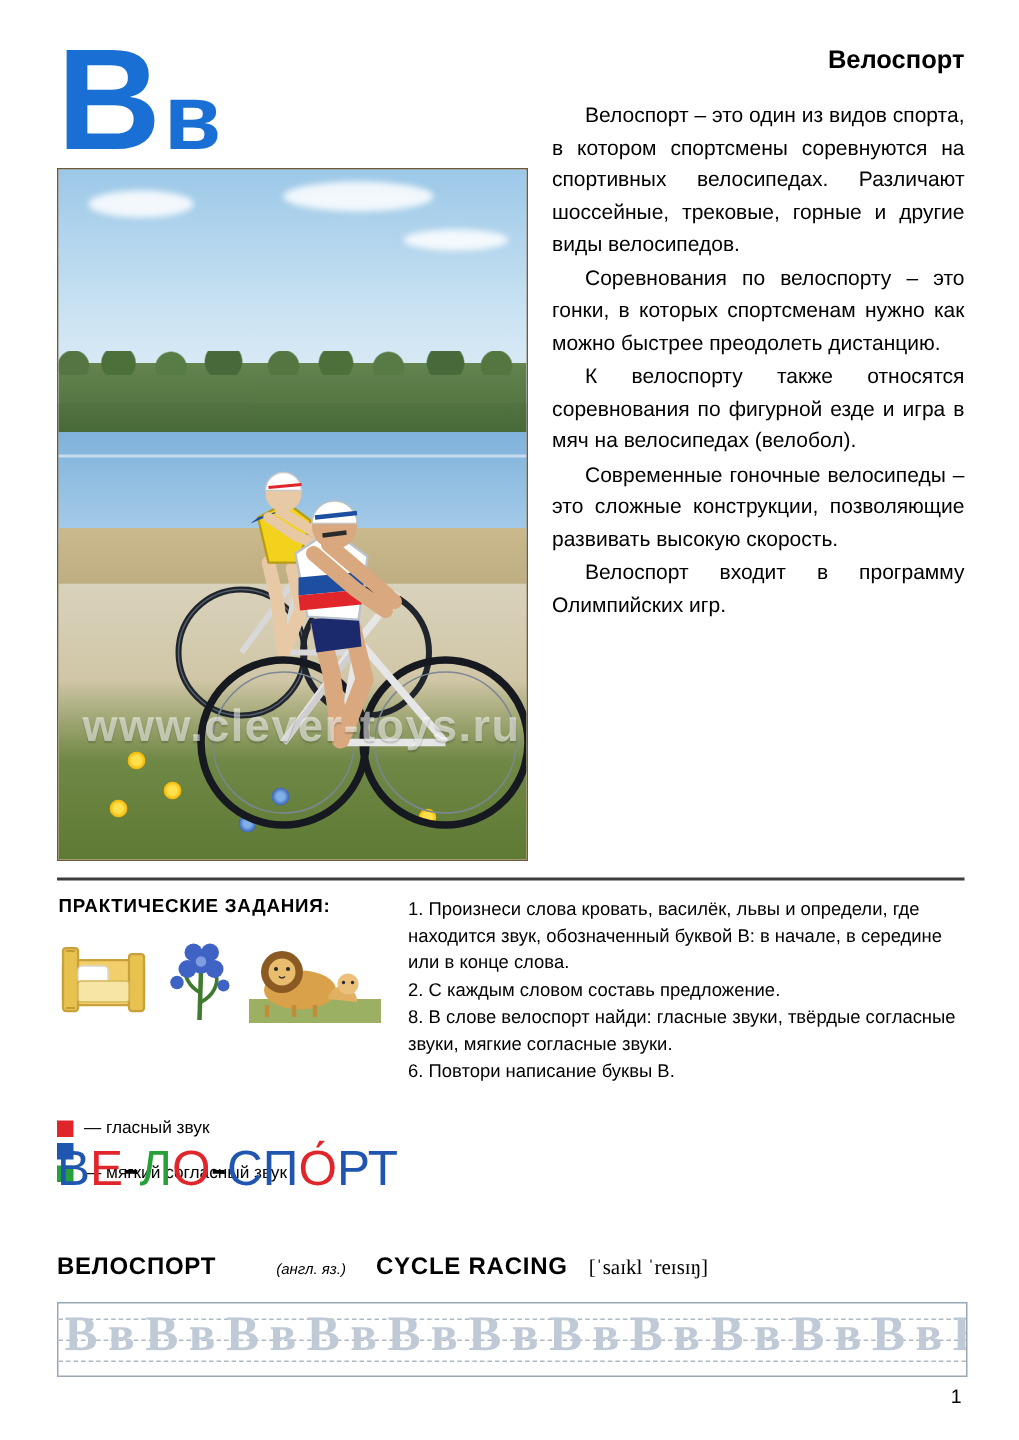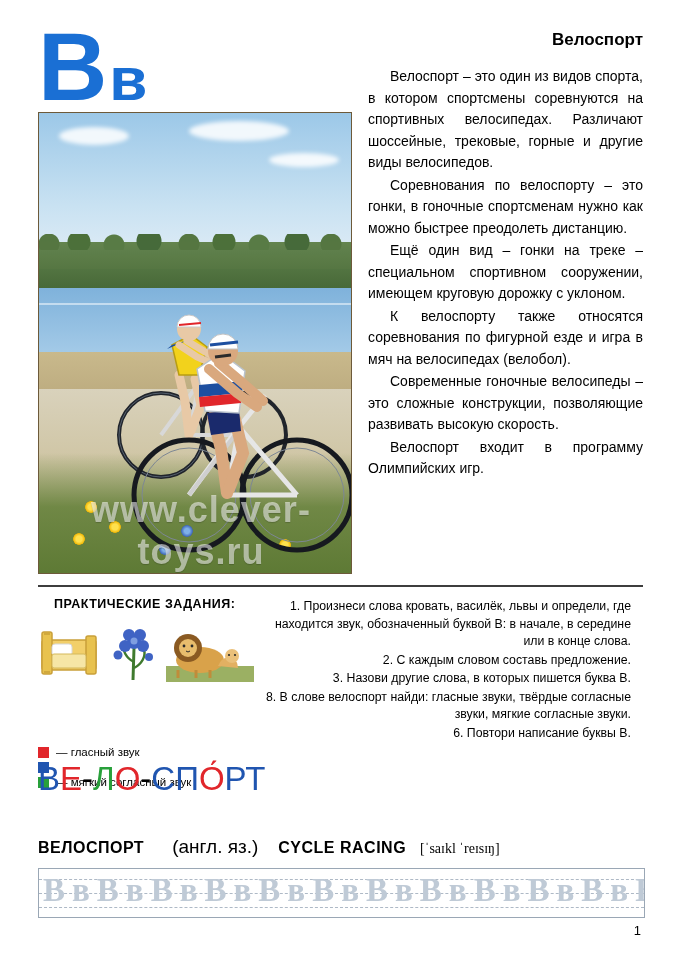--- a/index.html
+++ b/index.html
@@ -116,27 +116,26 @@
     border-radius: 50%;
   }
   .flower.yellow { background: radial-gradient(circle, #ffe14d 35%, #f0b400 70%, rgba(240,180,0,0) 72%); }
   .flower.blue { background: radial-gradient(circle, #7fb0e8 30%, #3a62b5 70%, rgba(58,98,181,0) 72%); }
   .watermark {
     position: absolute;
     left: -8px;
     top: 355px;
     width: 340px;
     text-align: center;
-    font-size: 36px;
+    font-size: 30px;
     font-weight: bold;
     color: rgba(255,255,255,0.55);
     letter-spacing: 1px;
     text-shadow: 0 1px 1px rgba(0,0,0,0.18);
     pointer-events: none;
-    margin-top: 21px;
   }
   .cyclists { position: absolute; left: 0; top: 0; width: 100%; height: 100%; }
 
   
   .article {
     position: absolute;
     left: 368px;
     top: 30px;
     width: 275px;
   }
@@ -160,21 +159,21 @@
     left: 38px;
     top: 585px;
     width: 605px;
     height: 2px;
     background: #3d3d3d;
   }
 
   
   .tasks-title {
     position: absolute;
-    left: 54px;
+    left: 39px;
     top: 597px;
     font-size: 12.5px;
     font-weight: bold;
     letter-spacing: 0.5px;
   }
   .task-images {
     position: absolute;
     left: 38px;
     top: 620px;
     width: 215px;
@@ -202,26 +201,25 @@
   .legend-row { display: flex; align-items: center; }
   .sw {
     width: 11px; height: 11px; display: inline-block; margin-right: 7px;
   }
   .sw-red { background: #e1262b; }
   .sw-blue { background: #2055b0; }
   .sw-green { background: #28a03a; }
 
   .task-list {
     position: absolute;
-    left: 256px;
+    left: 272px;
     top: 598px;
     width: 375px;
     font-size: 12.3px;
     line-height: 17.5px;
-    text-align: right;
   }
   .task-list div { margin-bottom: 1px; }
 
   
   .syllables {
     position: absolute;
     left: 38px;
     top: 760px;
     font-size: 33px;
     font-weight: normal;
@@ -237,21 +235,21 @@
   .translation {
     position: absolute;
     left: 38px;
     top: 836px;
     width: 605px;
     font-size: 16px;
     display: flex;
     align-items: baseline;
   }
   .tr-word { font-weight: bold; letter-spacing: 0.5px; }
-  .tr-lang { margin-left: 28px; font-size: 19px; }
+  .tr-lang { font-style: italic; margin-left: 40px; font-size: 10px; }
   .tr-en { font-weight: bold; margin-left: 20px; letter-spacing: 0.5px; }
   .tr-ipa { margin-left: 14px; font-size: 14px; font-family: Liberation Serif, serif; }
 
   
   .tracing {
     position: absolute;
     left: 38px;
     top: 868px;
     width: 605px;
     height: 48px;
@@ -356,22 +354,21 @@
       <path d="M176 244 l16 -2" stroke="#2b2b2b" stroke-width="3"></path>
     </g>
   </svg>
 
   <div class="watermark">www.clever-toys.ru</div>
 </div>
 
 <div class="article">
   <div class="article-title">Велоспорт</div>
   <p>Велоспорт – это один из видов спорта, в котором спортсмены соревнуются на спортивных велосипедах. Различают шоссейные, трековые, горные и другие виды велосипедов.</p>
-  <p>Соревнования по велоспорту – это гонки, в гоночные спортсменам нужно как можно быстрее преодолеть дистанцию.</p>
-  <p>Ещё один вид – гонки на треке – специальном спортивном сооружении, имеющем круговую дорожку с уклоном.</p>
+  <p>Соревнования по велоспорту – это гонки, в которых спортсменам нужно как можно быстрее преодолеть дистанцию.</p>
   <p>К велоспорту также относятся соревнования по фигурной езде и игра в мяч на велосипедах (велобол).</p>
   <p>Современные гоночные велосипеды – это сложные конструкции, позволяющие развивать высокую скорость.</p>
   <p>Велоспорт входит в программу Олимпийских игр.</p>
 </div>
 
 <div class="divider"></div>
 
 <div class="tasks-title">ПРАКТИЧЕСКИЕ  ЗАДАНИЯ:</div>
 
 <div class="task-images">
@@ -430,21 +427,20 @@
   </div>
   <div class="legend-row">
     <span class="sw sw-green"></span>
     <span>— мягкий согласный звук</span>
   </div>
 </div>
 
 <div class="task-list">
   <div>1. Произнеси слова кровать, василёк, львы и определи, где находится звук, обозначенный буквой В: в начале, в середине или в конце слова.</div>
   <div>2. С каждым словом составь предложение.</div>
-  <div>3. Назови другие слова, в которых пишется буква В.</div>
   <div>8. В слове велоспорт найди: гласные звуки, твёрдые согласные звуки, мягкие согласные звуки.</div>
   <div>6. Повтори написание буквы В.</div>
 </div>
 
 <div class="syllables">
   <span class="s-blue">В</span><span class="s-red">Е</span><span class="dash">-</span><span class="s-green">Л</span><span class="s-red">О</span><span class="dash">-</span><span class="s-blue">С</span><span class="s-blue">П</span><span class="s-red">О́</span><span class="s-blue">Р</span><span class="s-blue">Т</span>
 </div>
 
 <div class="translation">
   <span class="tr-word">ВЕЛОСПОРТ</span>

